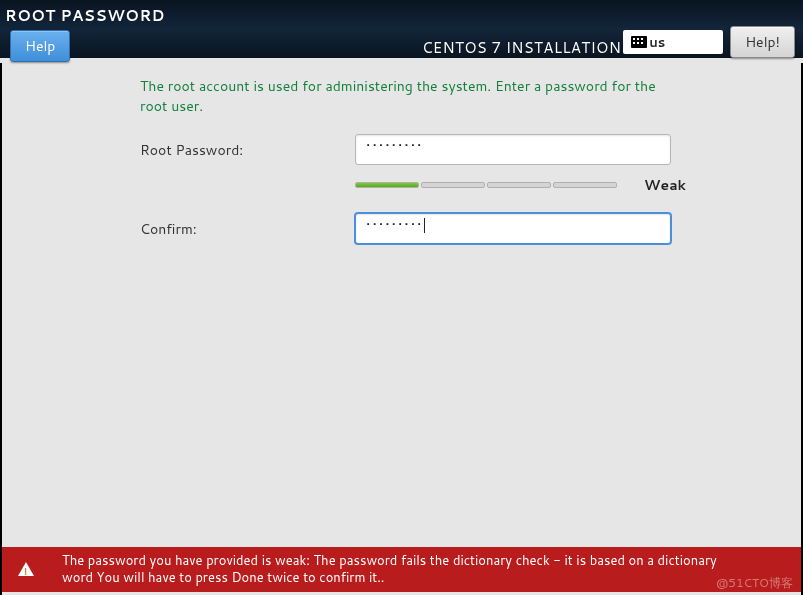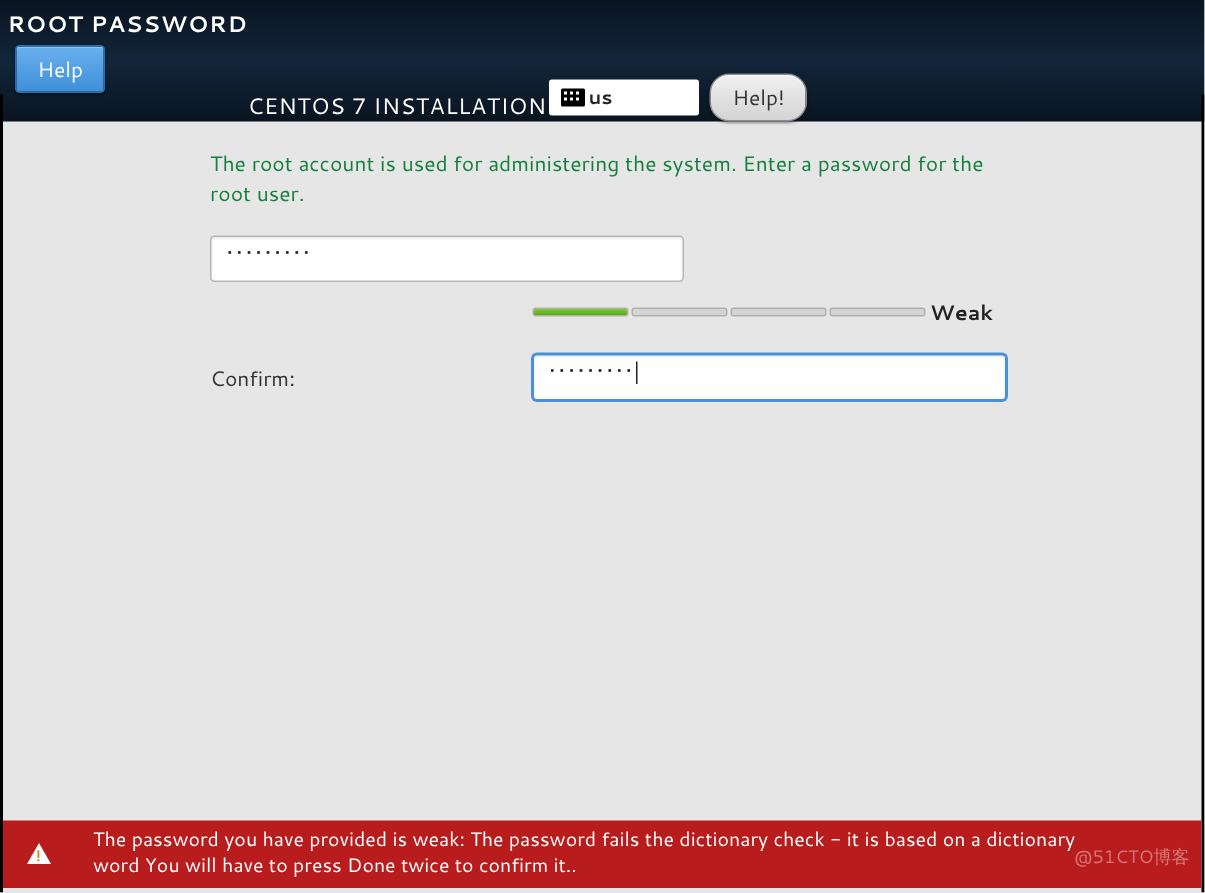--- a/index.html
+++ b/index.html
@@ -9,26 +9,27 @@
       font-family: "Cantarell", "Helvetica Neue", Helvetica, Arial, sans-serif;
     }
     body {
       width: 803px;
       height: 595px;
       background: #e6e6e6;
       overflow: hidden;
       position: relative;
     }
     .topbar {
-      height: 81px;
+      height: 58px;
       background: #0d1b2a;
       background: linear-gradient(180deg, #0a1420 0%, #12253a 50%, #0a1420 100%);
       color: #fff;
       position: relative;
       display: flex;
+      justify-content: space-between;
       padding: 3px 5px 0 3px;
     }
     .topbar-left {
       display: flex;
       flex-direction: column;
       align-items: flex-start;
     }
     .page-title {
       font-size: 15px;
       font-weight: bold;
@@ -94,21 +95,21 @@
         linear-gradient(#fff,#fff), linear-gradient(#fff,#fff),
         linear-gradient(#fff,#fff), linear-gradient(#fff,#fff),
         linear-gradient(#fff,#fff), linear-gradient(#fff,#fff);
       background-size: 2px 2px;
       background-position: 0 0, 4px 0, 8px 0, 0 4px, 4px 4px, 8px 4px;
       background-repeat: no-repeat;
     }
     .help-btn {
       background: linear-gradient(180deg, #f0f0f0 0%, #d4d4d4 100%);
       border: 1px solid #8a8a8a;
-      border-radius: 13px;
+      border-radius: 3px;
       color: #333;
       font-size: 14px;
       padding: 5px 14px;
       cursor: pointer;
       box-shadow: inset 0 1px 0 rgba(255,255,255,0.5), 0 1px 2px rgba(0,0,0,0.4);
     }
     .content {
       padding: 18px 120px 0 140px;
       color: #333;
       font-size: 14px;
@@ -149,21 +150,21 @@
       height: 15px;
       background: #222;
       vertical-align: middle;
       margin-left: 1px;
     }
     .strength-row {
       display: flex;
       align-items: center;
       margin-left: 215px;
       margin-bottom: 18px;
-      gap: 3px;
+      gap: 27px;
     }
     .strength-bar {
       display: flex;
       gap: 2px;
       flex: 0 0 262px;
       height: 6px;
     }
     .strength-seg {
       flex: 1;
       background: #d4d4d4;
@@ -219,21 +220,21 @@
       font-weight: bold;
       font-size: 10px;
     }
     .warn-text {
       line-height: 1.35;
       max-width: 680px;
     }
     .watermark {
       position: absolute;
       right: 8px;
-      bottom: 12px;
+      bottom: 0;
       color: rgba(255,255,255,0.4);
       font-size: 12px;
       pointer-events: none;
     }
     .side-border {
       position: absolute;
       top: 63px;
       bottom: 0;
       width: 2px;
       background: #000;
@@ -261,20 +262,21 @@
   </div>
 </div>
 
 <div class="side-border left"></div>
 <div class="side-border right"></div>
 
 <div class="content">
   <div class="intro">The root account is used for administering the system.  Enter a password for the root user.</div>
 
   <div class="form-row">
+    <div class="form-label">Root Password:</div>
     <div class="pw-input">
       <span>•••••••••</span>
     </div>
   </div>
 
   <div class="strength-row">
     <div class="strength-bar">
       <div class="strength-seg filled" style="--fill:100%"></div>
       <div class="strength-seg"></div>
       <div class="strength-seg"></div>

